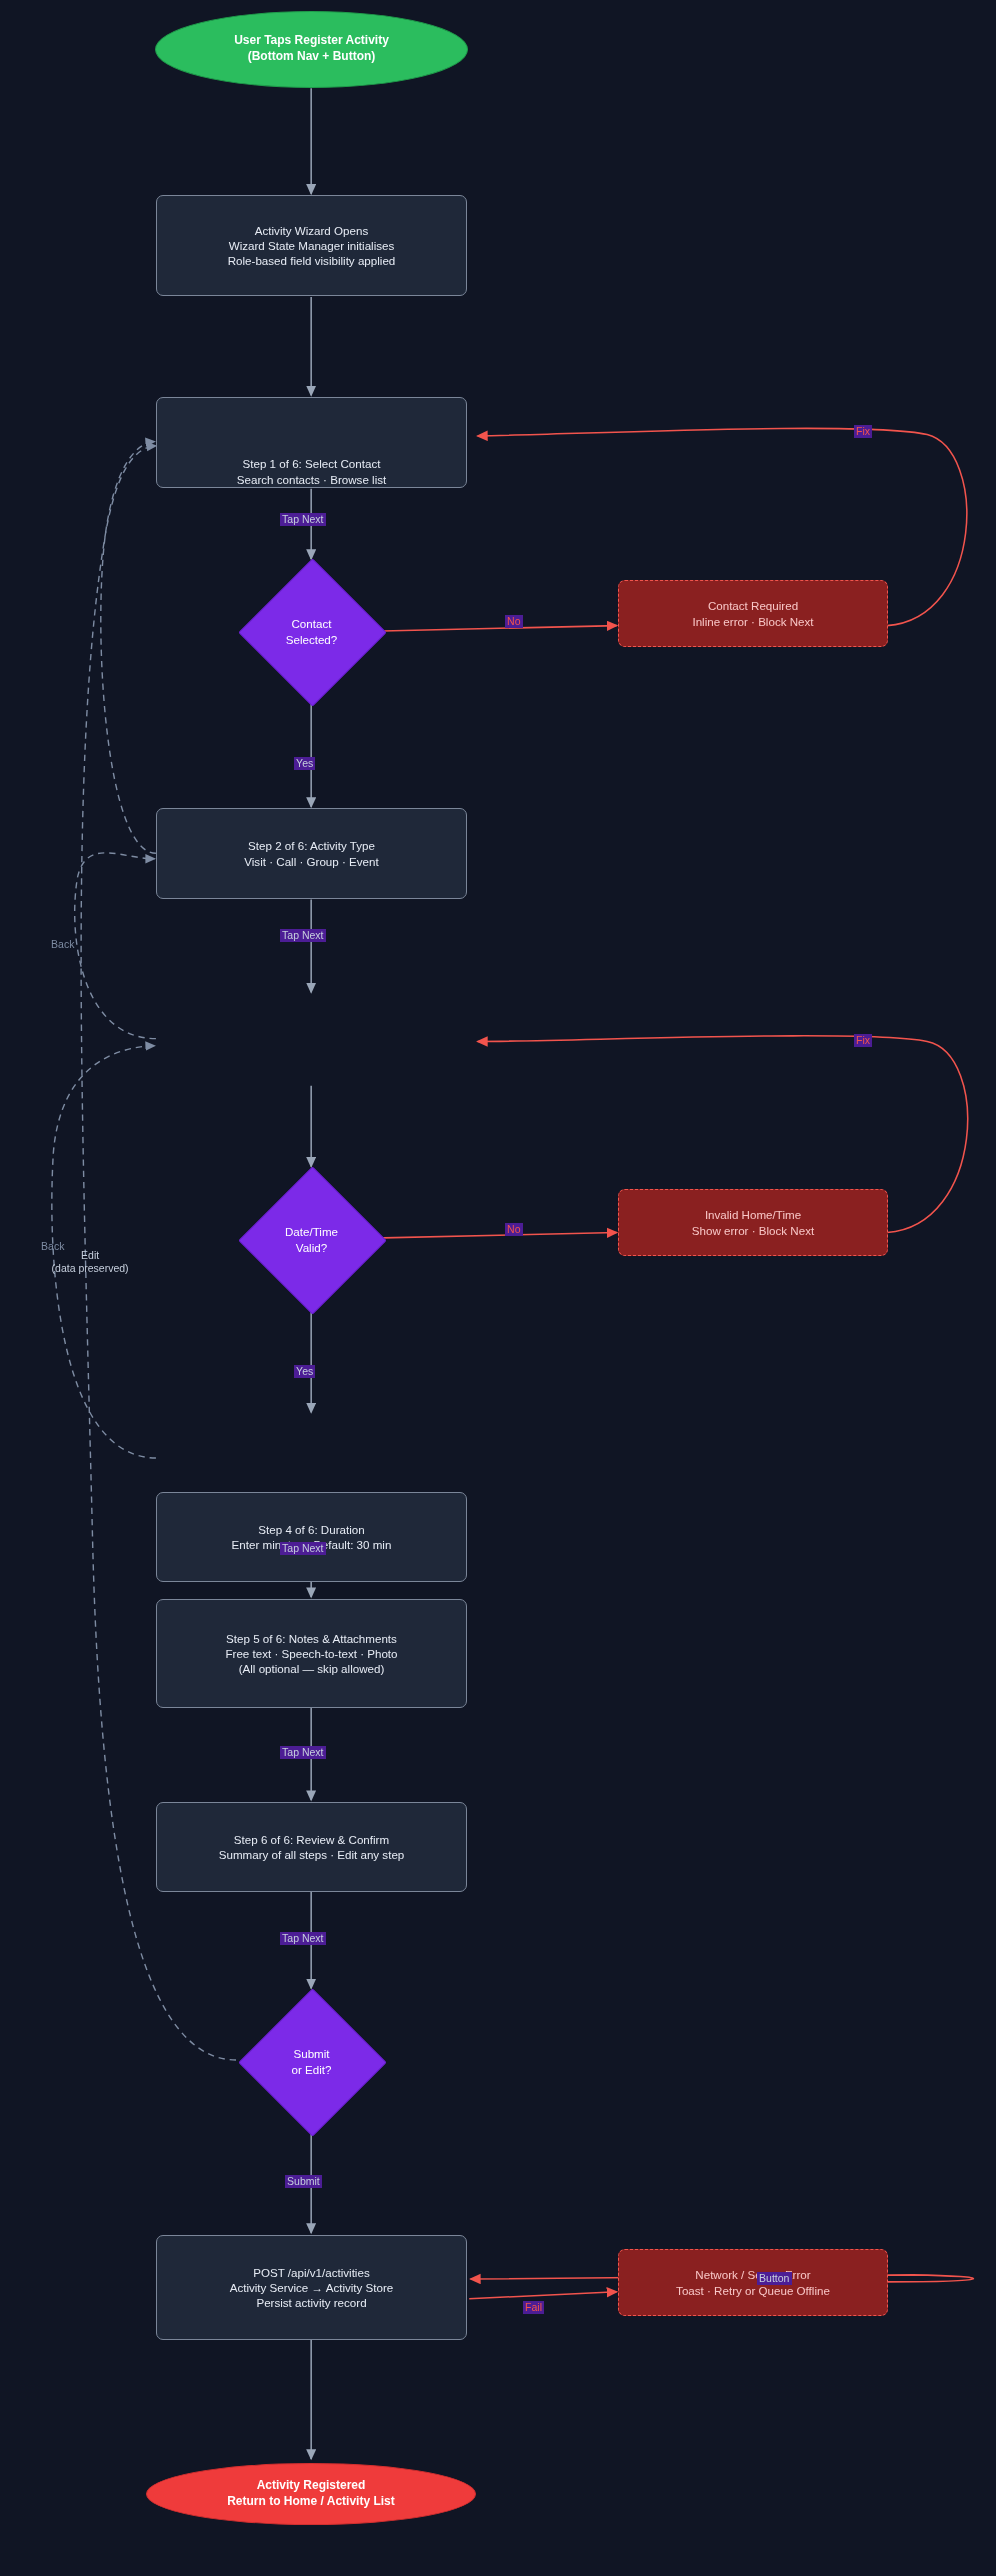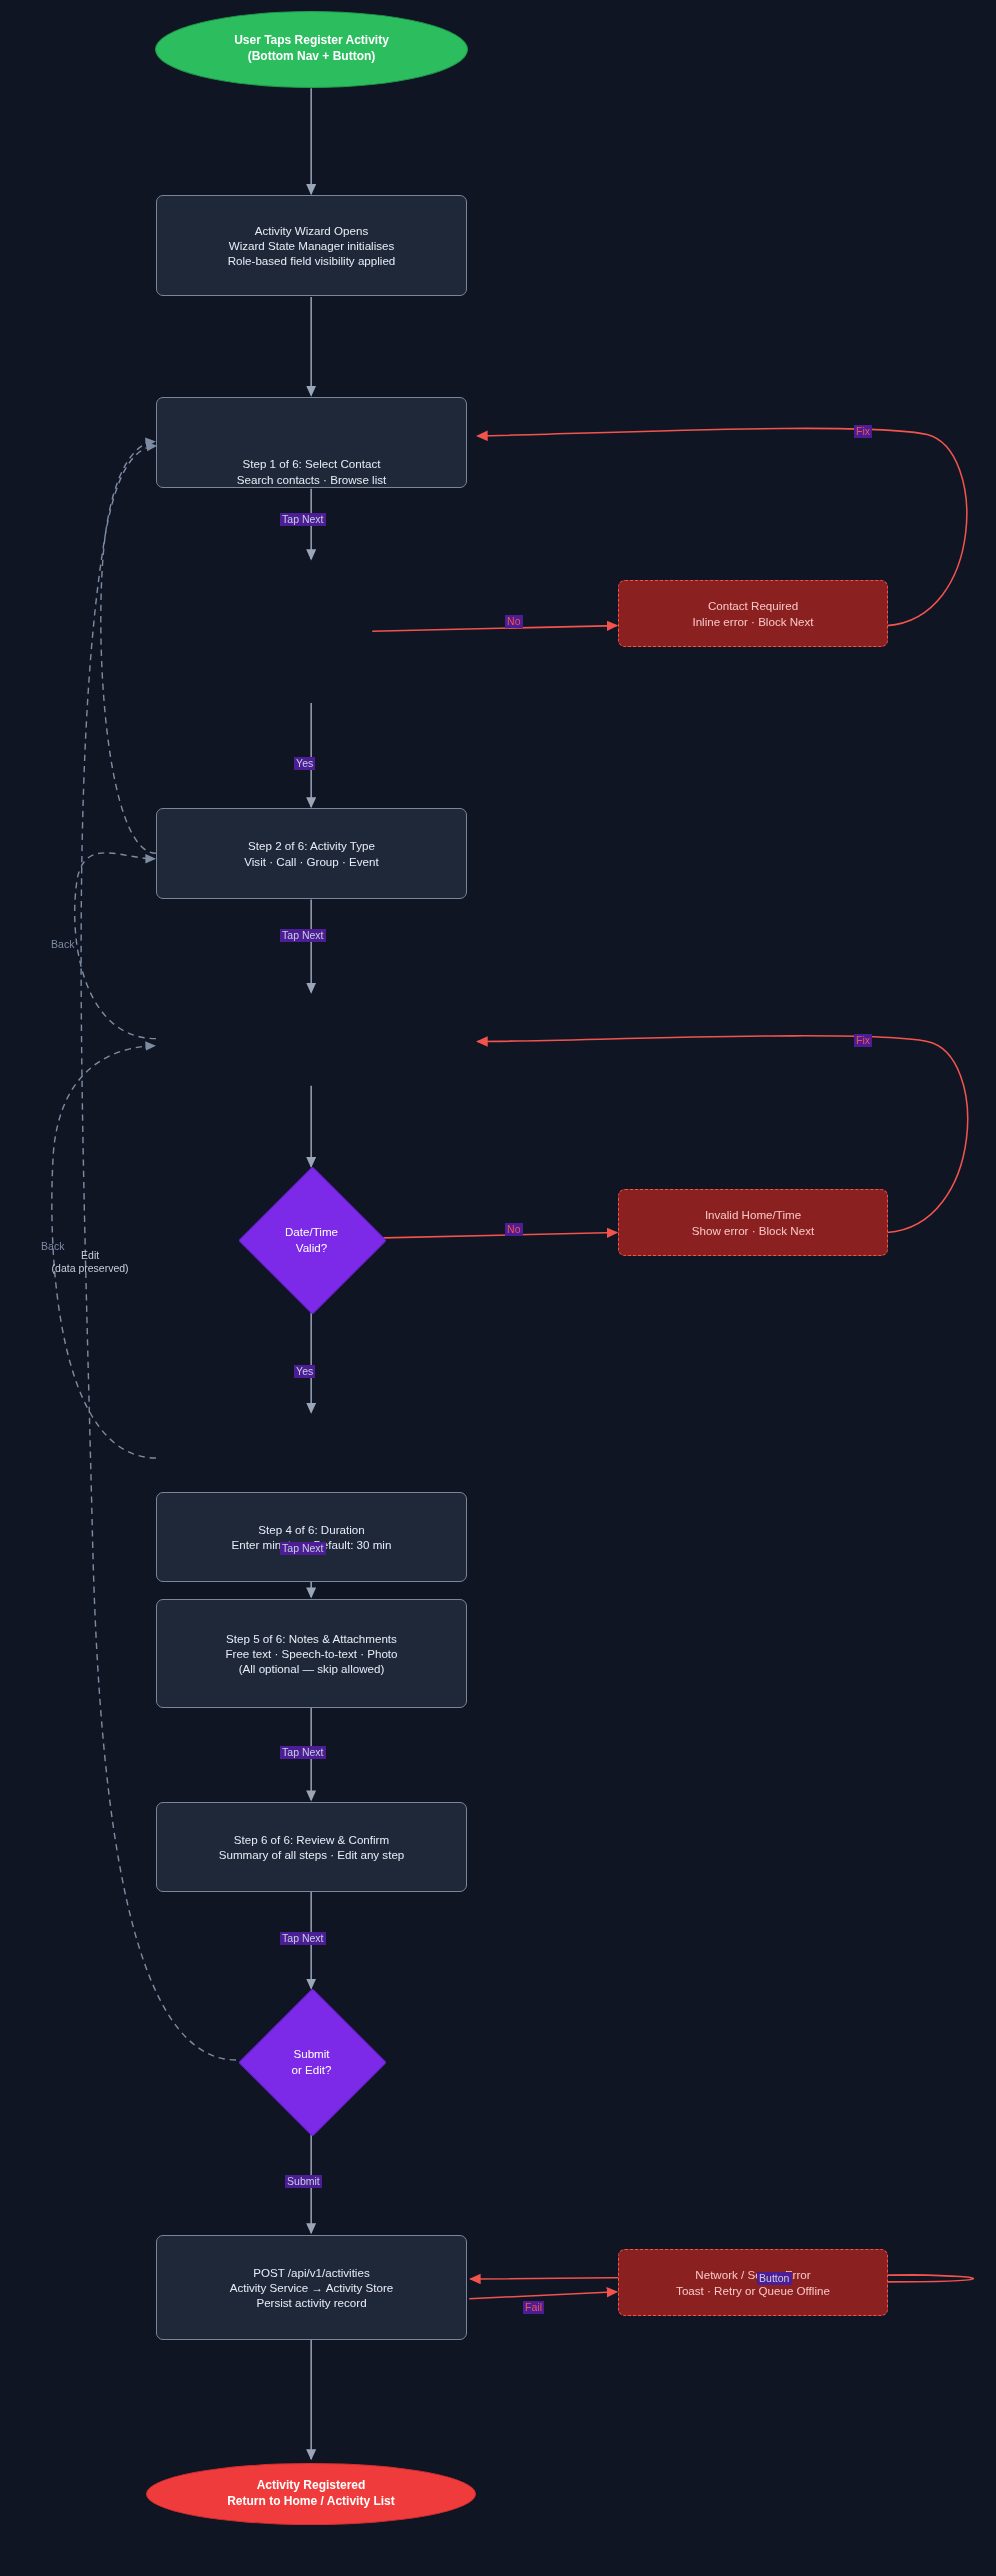--- a/index.html
+++ b/index.html
@@ -210,20 +210,25 @@
     <span class="lines">Activity Wizard Opens
 Wizard State Manager initialises
 Role-based field visibility applied</span>
   </div>
 
   <div class="node proc" style="left:156px; top:397px; width:311px; height:91px;align-items:flex-end;">
     <span class="lines">Step 1 of 6: Select Contact
 Search contacts · Browse list</span>
   </div>
 
+  <div class="decision-wrap" style="left:260px; top:580px; width:103px; height:103px;">
+    <div class="decision-shape"></div>
+    <div class="decision-label" style="width:141px; left:-19px;">Contact
+Selected?</div>
+  </div>
 
   <div class="node errbox" style="left:618px; top:580px; width:270px; height:67px;">
     <span class="lines">Contact Required
 Inline error · Block Next</span>
   </div>
 
   <div class="node proc" style="left:156px; top:808px; width:311px; height:91px;">
     <span class="lines">Step 2 of 6: Activity Type
 Visit · Call · Group · Event</span>
   </div>

